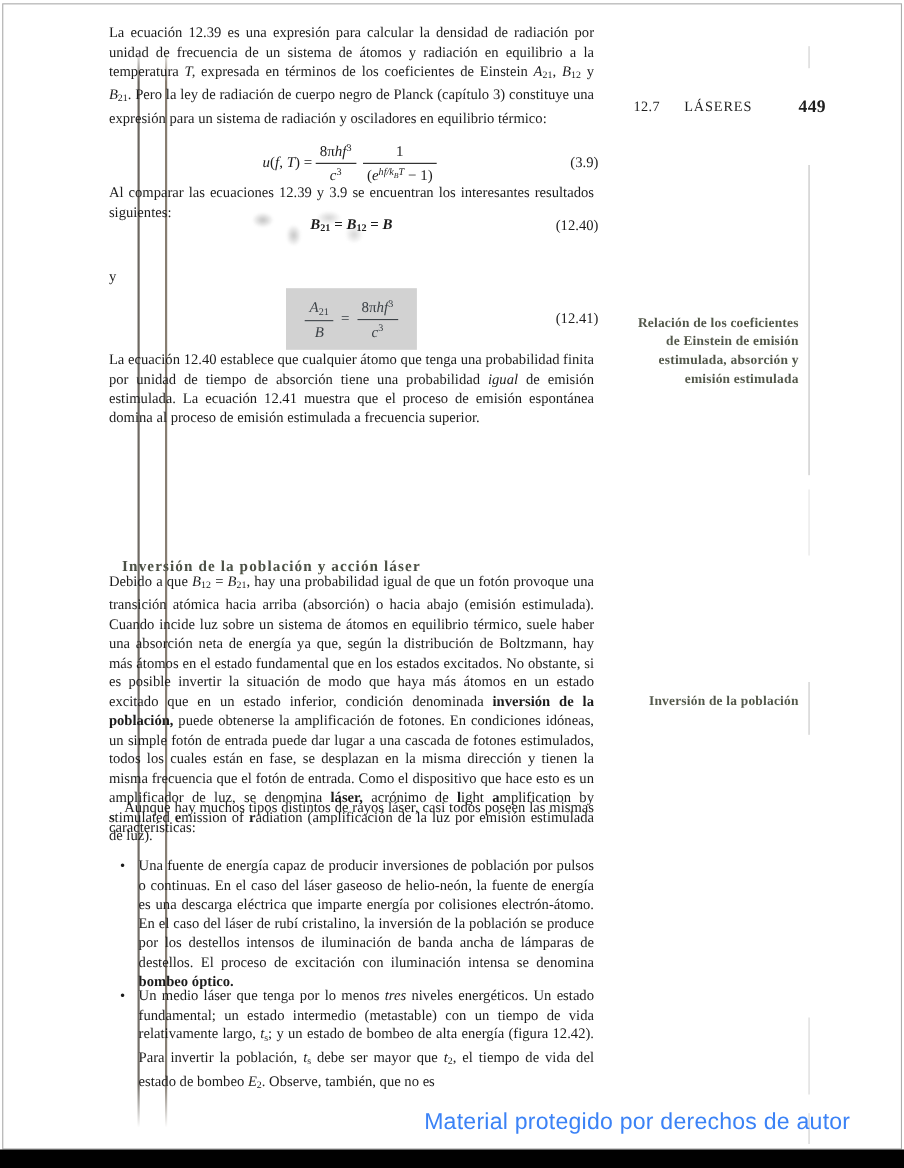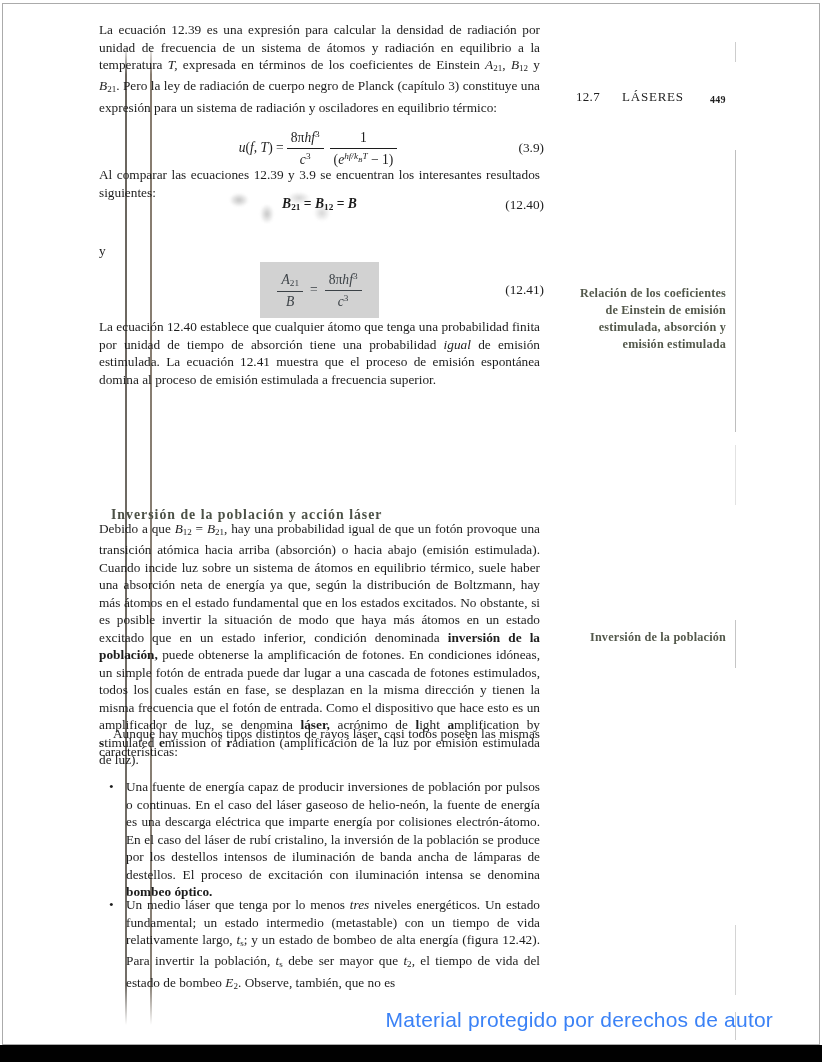--- a/index.html
+++ b/index.html
@@ -19,26 +19,26 @@
   }
   
   .vline{position:absolute;width:2px;}
   .vline-a{left:125px;top:45px;height:980px;
     background:linear-gradient(to bottom,rgba(80,74,66,0) 0,rgba(80,74,66,.85) 3%,rgba(80,74,66,.8) 96%,rgba(80,74,66,0) 100%);}
   .vline-b{left:150px;top:45px;height:980px;width:2px;
     background:linear-gradient(to bottom,rgba(106,92,76,0) 0,rgba(106,92,76,.8) 3%,rgba(95,84,70,.75) 96%,rgba(106,92,76,0) 100%);}
   .rline{position:absolute;left:735px;width:1px;background:#6f6f6f;}
   
   .page-header{
-    position:absolute;top:89px;left:576px;display:flex;align-items:flex-end;
+    position:absolute;top:89px;left:576px;display:flex;align-items:flex-start;
     font-size:13px;letter-spacing:.3px;color:#1e1e1e;
   }
   .page-header .sec-num{margin-right:22px;}
   .page-header .sec-title{margin-right:26px;letter-spacing:.8px;}
-  .page-header .pg-num{font-weight:bold;font-size:10px;}
+  .page-header .pg-num{font-weight:bold;font-size:16px;margin-left:16px;}
   
   .col{position:absolute;left:99px;width:441px;font-size:13.3px;line-height:17.5px;text-align:justify;}
   .blk{position:absolute;left:0;width:441px;}
   .indent{text-indent:14px;}
   
   .s-i{font-style:italic;}
   .s-b{font-weight:bold;}
   .s-bi{font-weight:bold;font-style:italic;}
   .s-sub{font-size:68%;vertical-align:-0.22em;letter-spacing:0;}
   .s-bsub{font-size:68%;vertical-align:-0.22em;font-weight:bold;}

